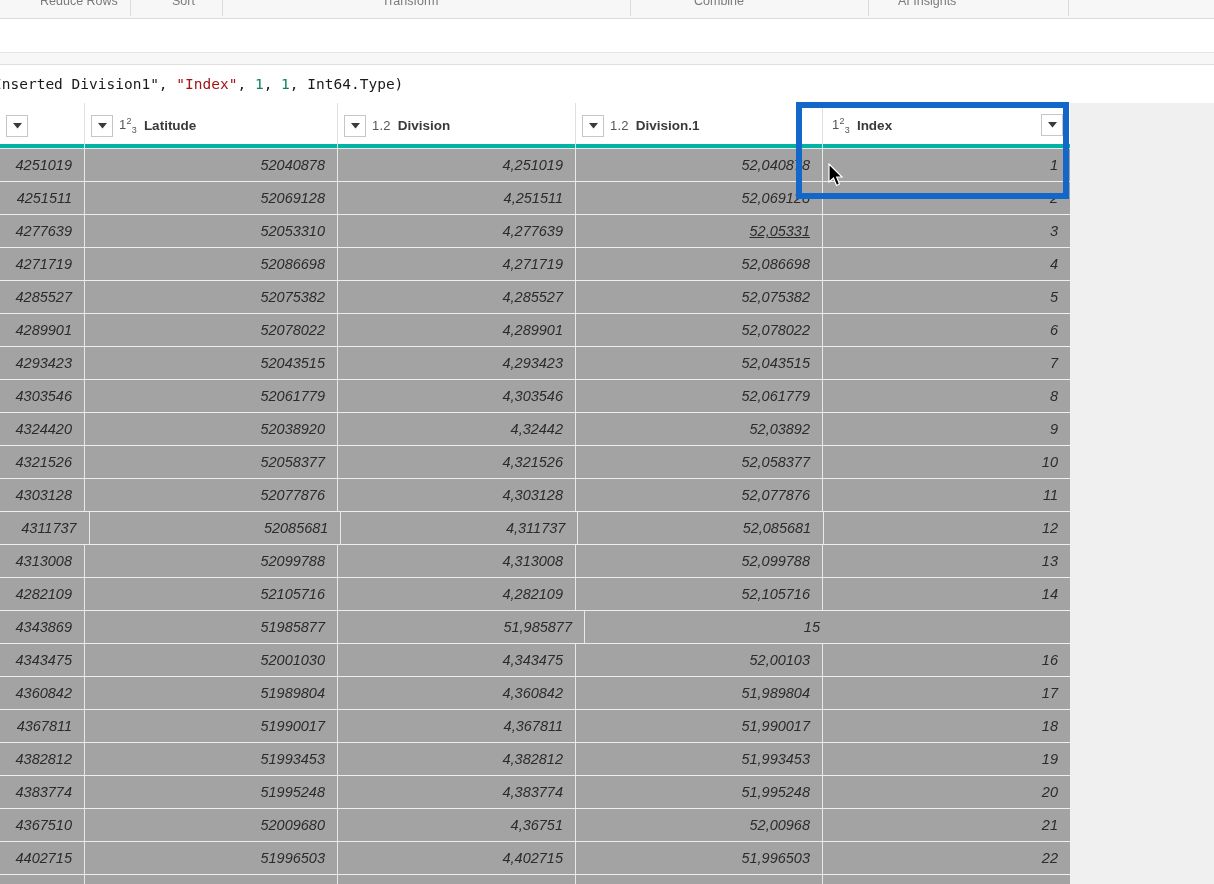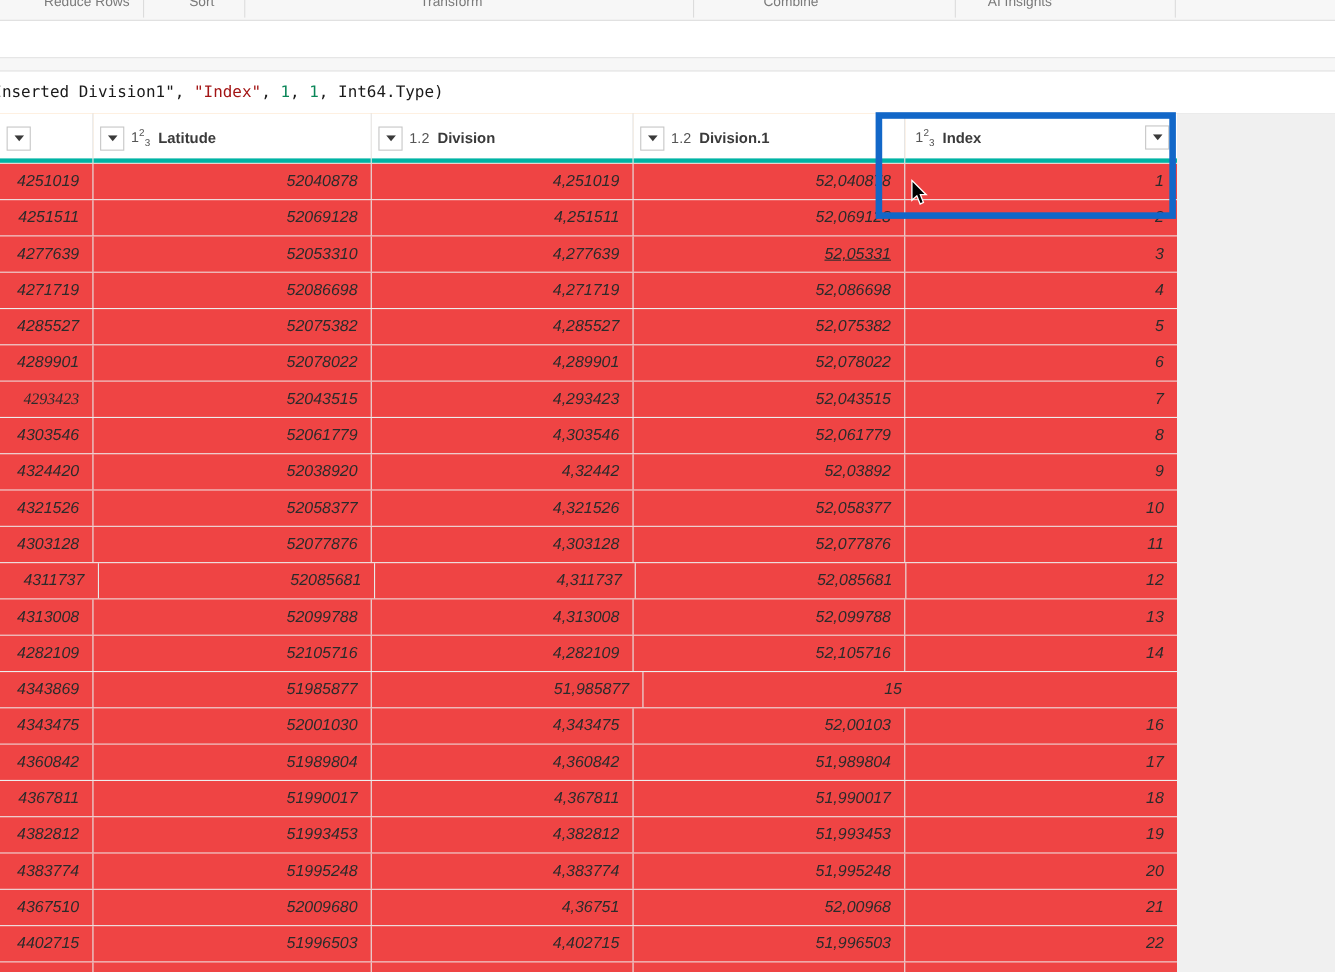--- a/index.html
+++ b/index.html
@@ -131,21 +131,21 @@
   .hcell.right-btn .dropdown-btn {
     position: absolute; right: 7px; top: 11px;
     margin-right: 0;
   }
 
   .grid-body { position: relative; }
   .row {
     display: flex;
     height: 32px;
     border-bottom: 1px solid #ededed;
-    background: #ef4444;
+    background: #a3a3a3;
   }
   .cell {
     box-sizing: border-box;
     display: flex; align-items: center; justify-content: flex-end;
     border-right: 1px solid #e8e8e8;
     padding-right: 12px;
     font-size: 14.5px;
     font-style: italic;
     color: #2b2b2b;
     white-space: nowrap;
@@ -296,21 +296,21 @@
           <div class="cell" style="width: 247px;">5</div>
         </div>
         <div class="row">
           <div class="cell" style="width: 85px;">4289901</div>
           <div class="cell" style="width: 253px;">52078022</div>
           <div class="cell" style="width: 238px;">4,289901</div>
           <div class="cell" style="width: 247px;">52,078022</div>
           <div class="cell" style="width: 247px;">6</div>
         </div>
         <div class="row">
-          <div class="cell" style="width: 85px; font-family: Liberation Serif, serif;">4293423</div>
+          <div class="cell" style="width: 85px;">4293423</div>
           <div class="cell" style="width: 253px;">52043515</div>
           <div class="cell" style="width: 238px;">4,293423</div>
           <div class="cell" style="width: 247px;">52,043515</div>
           <div class="cell" style="width: 247px;">7</div>
         </div>
         <div class="row">
           <div class="cell" style="width: 85px;">4303546</div>
           <div class="cell" style="width: 253px;">52061779</div>
           <div class="cell" style="width: 238px;">4,303546</div>
           <div class="cell" style="width: 247px;">52,061779</div>

